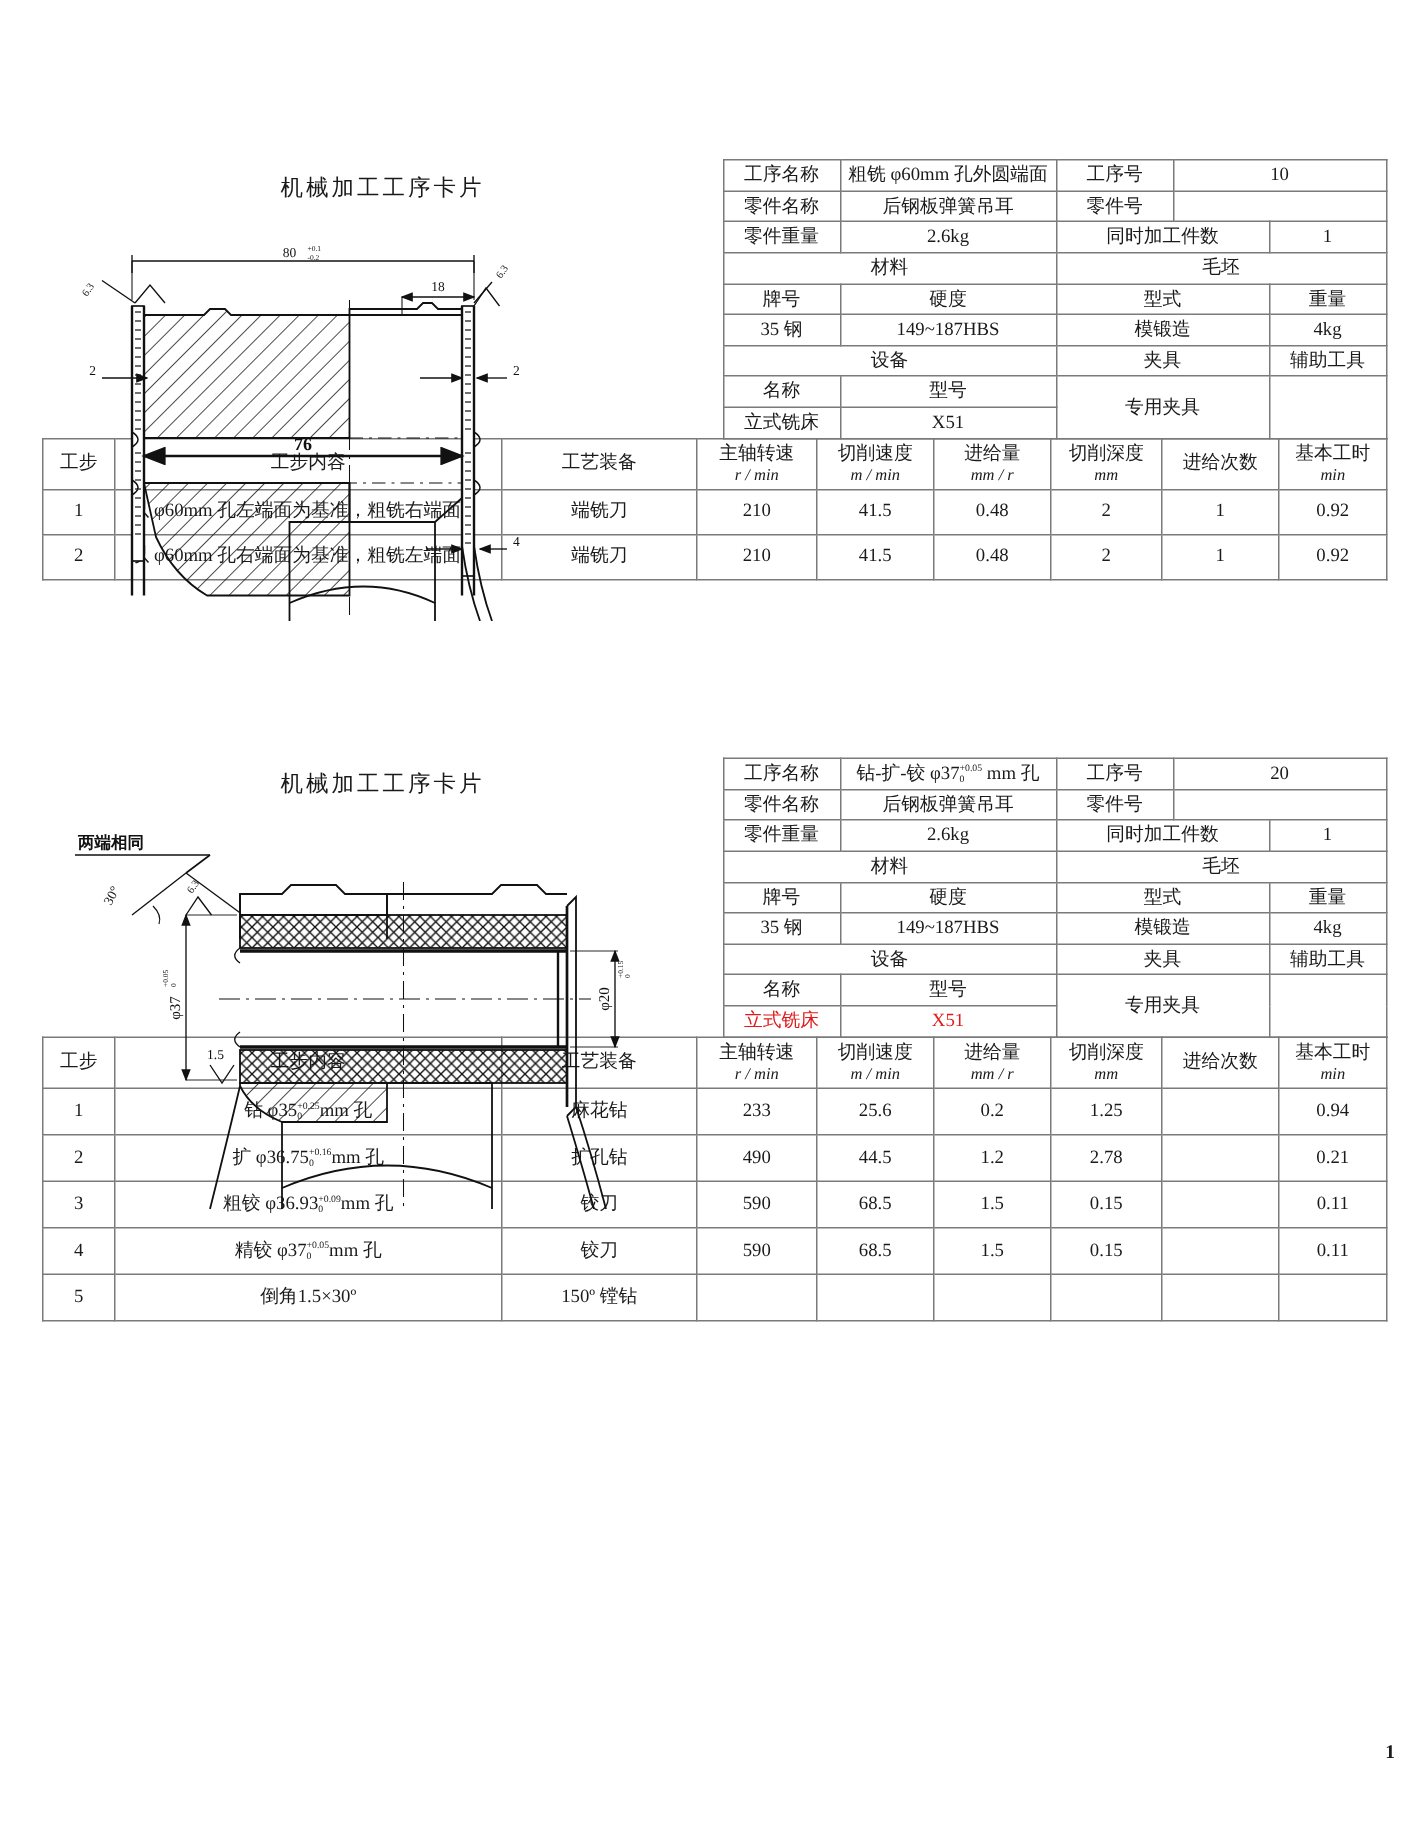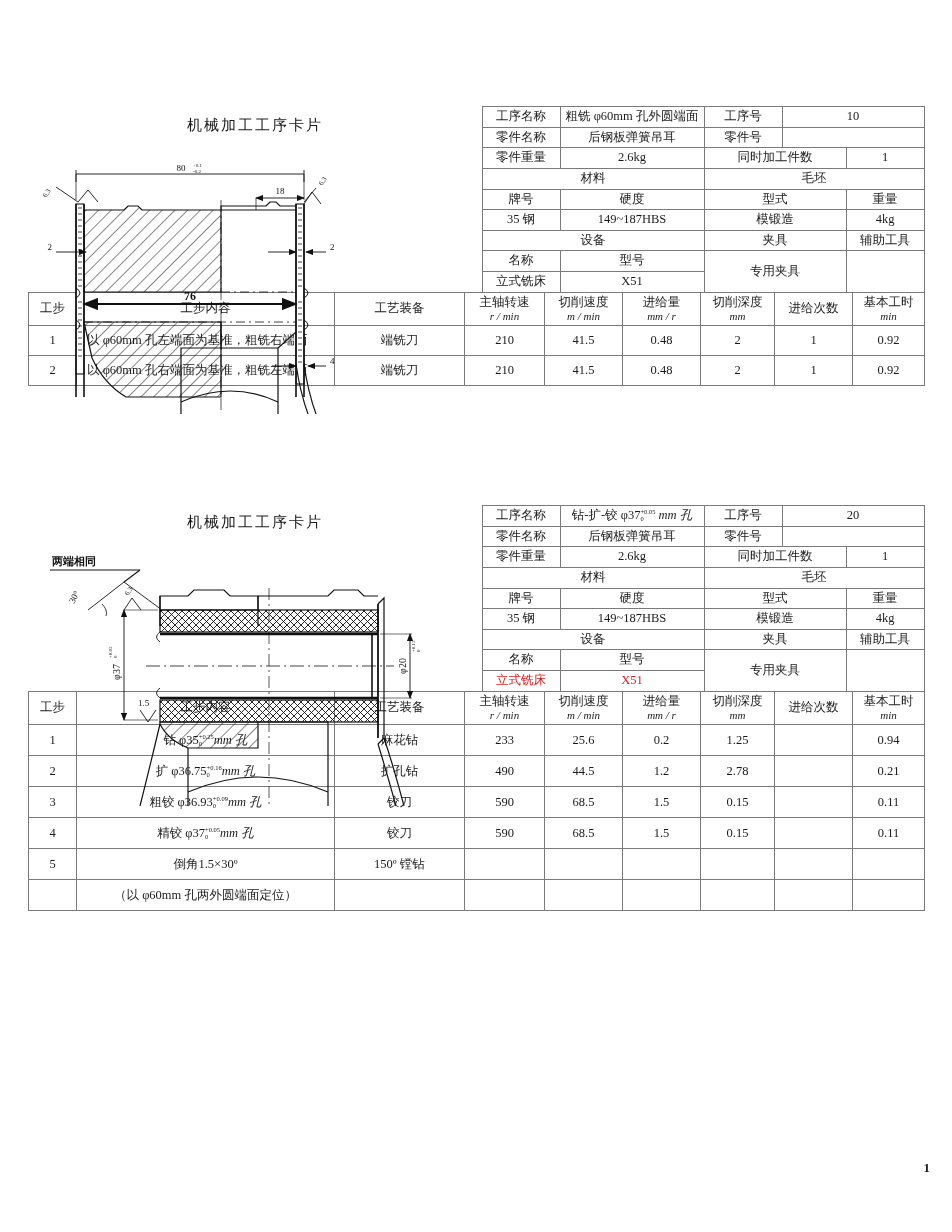--- a/index.html
+++ b/index.html
@@ -14,39 +14,39 @@
   table{border-collapse:collapse;table-layout:fixed;}
   td{
     border:1px solid #7a7a7a;
     text-align:center;vertical-align:middle;
     font-size:12.5px;line-height:1.25;
     padding:2px 2px;
     font-family:"Liberation Serif","DejaVu Serif",serif;
   }
   td.noborder{border:none;}
   .t-title{font-size:15px;letter-spacing:2px;}
-  .ital{font-style:italic;}
+  .ital{}
   .red{color:#e01b1b;}
   .unit{font-style:italic;font-size:11px;margin-top:48px;}
 
   
   .tol{display:inline-block;vertical-align:-0.32em;font-size:6.5px;line-height:1.02;text-align:left;font-style:normal;}
   .tol span{display:block;white-space:nowrap;}
 
   
   .card{position:absolute;}
   #card1{left:28px;top:106px;}
   #card2{left:28px;top:505px;}
 
   .hdr-table{width:896px;}
   .data-table{width:896px;}
 
   
   .draw{position:absolute;overflow:hidden;}
-  #draw1{left:16px;top:152px;width:462px;height:262px;}
+  #draw1{left:28px;top:152px;width:462px;height:262px;}
   #draw2{left:28px;top:548px;width:462px;height:258px;}
   .draw svg{display:block;}
 
   .pageno{
     position:absolute;right:22px;top:1160px;
     font-size:13px;font-weight:bold;
     font-family:"Liberation Serif","DejaVu Serif",serif;
   }
   .cell-2line{line-height:1.15;}
 </style>
@@ -502,31 +502,20 @@
         <td>5</td>
         <td>倒角1.5×30º</td>
         <td>150º 镗钻</td>
         <td></td>
         <td></td>
         <td></td>
         <td></td>
         <td></td>
         <td></td>
       </tr>
-      <tr style="height:31px">
-        <td></td>
-        <td>（以 φ60mm 孔两外圆端面定位）</td>
-        <td></td>
-        <td></td>
-        <td></td>
-        <td></td>
-        <td></td>
-        <td></td>
-        <td></td>
-      </tr>
     </tbody>
       </table>
   </div>
 
   <div class="draw" id="draw2">
     <svg width="462" height="258" viewBox="0 0 462 258">
       <defs>
         <pattern id="h2" width="9" height="9" patternTransform="rotate(45)" patternUnits="userSpaceOnUse">
           <line x1="0" y1="0" x2="0" y2="9" stroke="#111" stroke-width="1"></line>
         </pattern>

